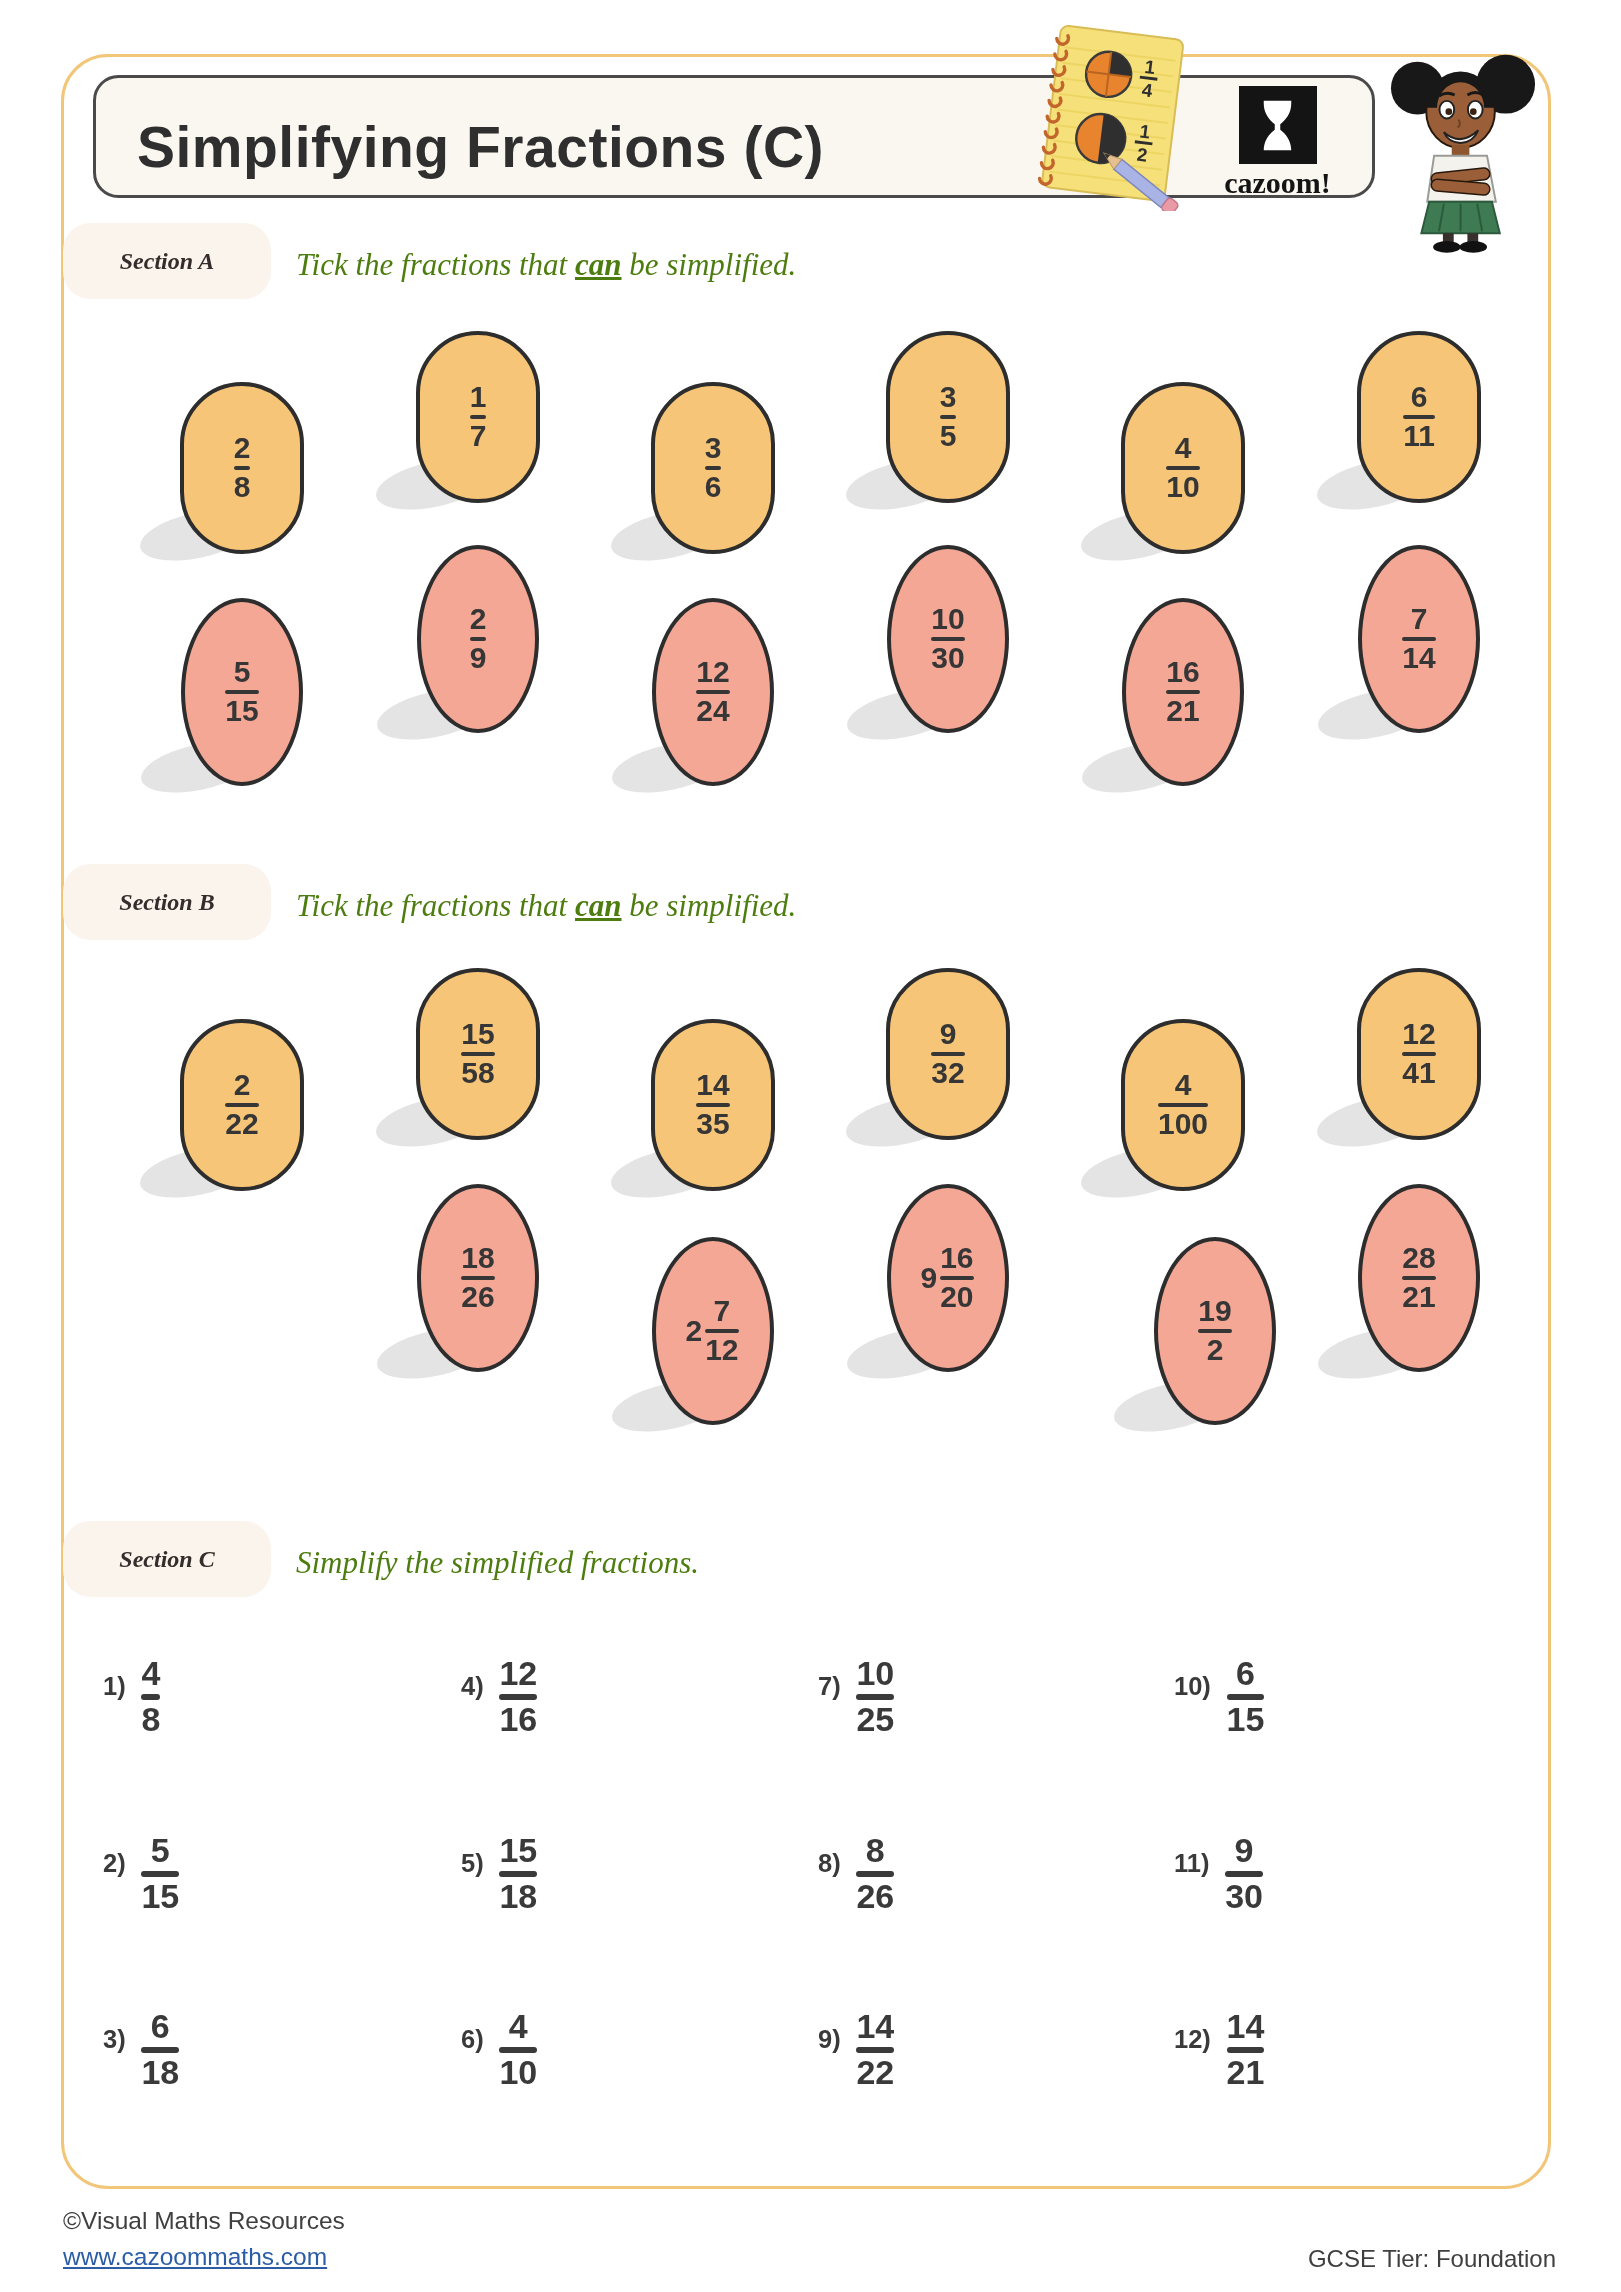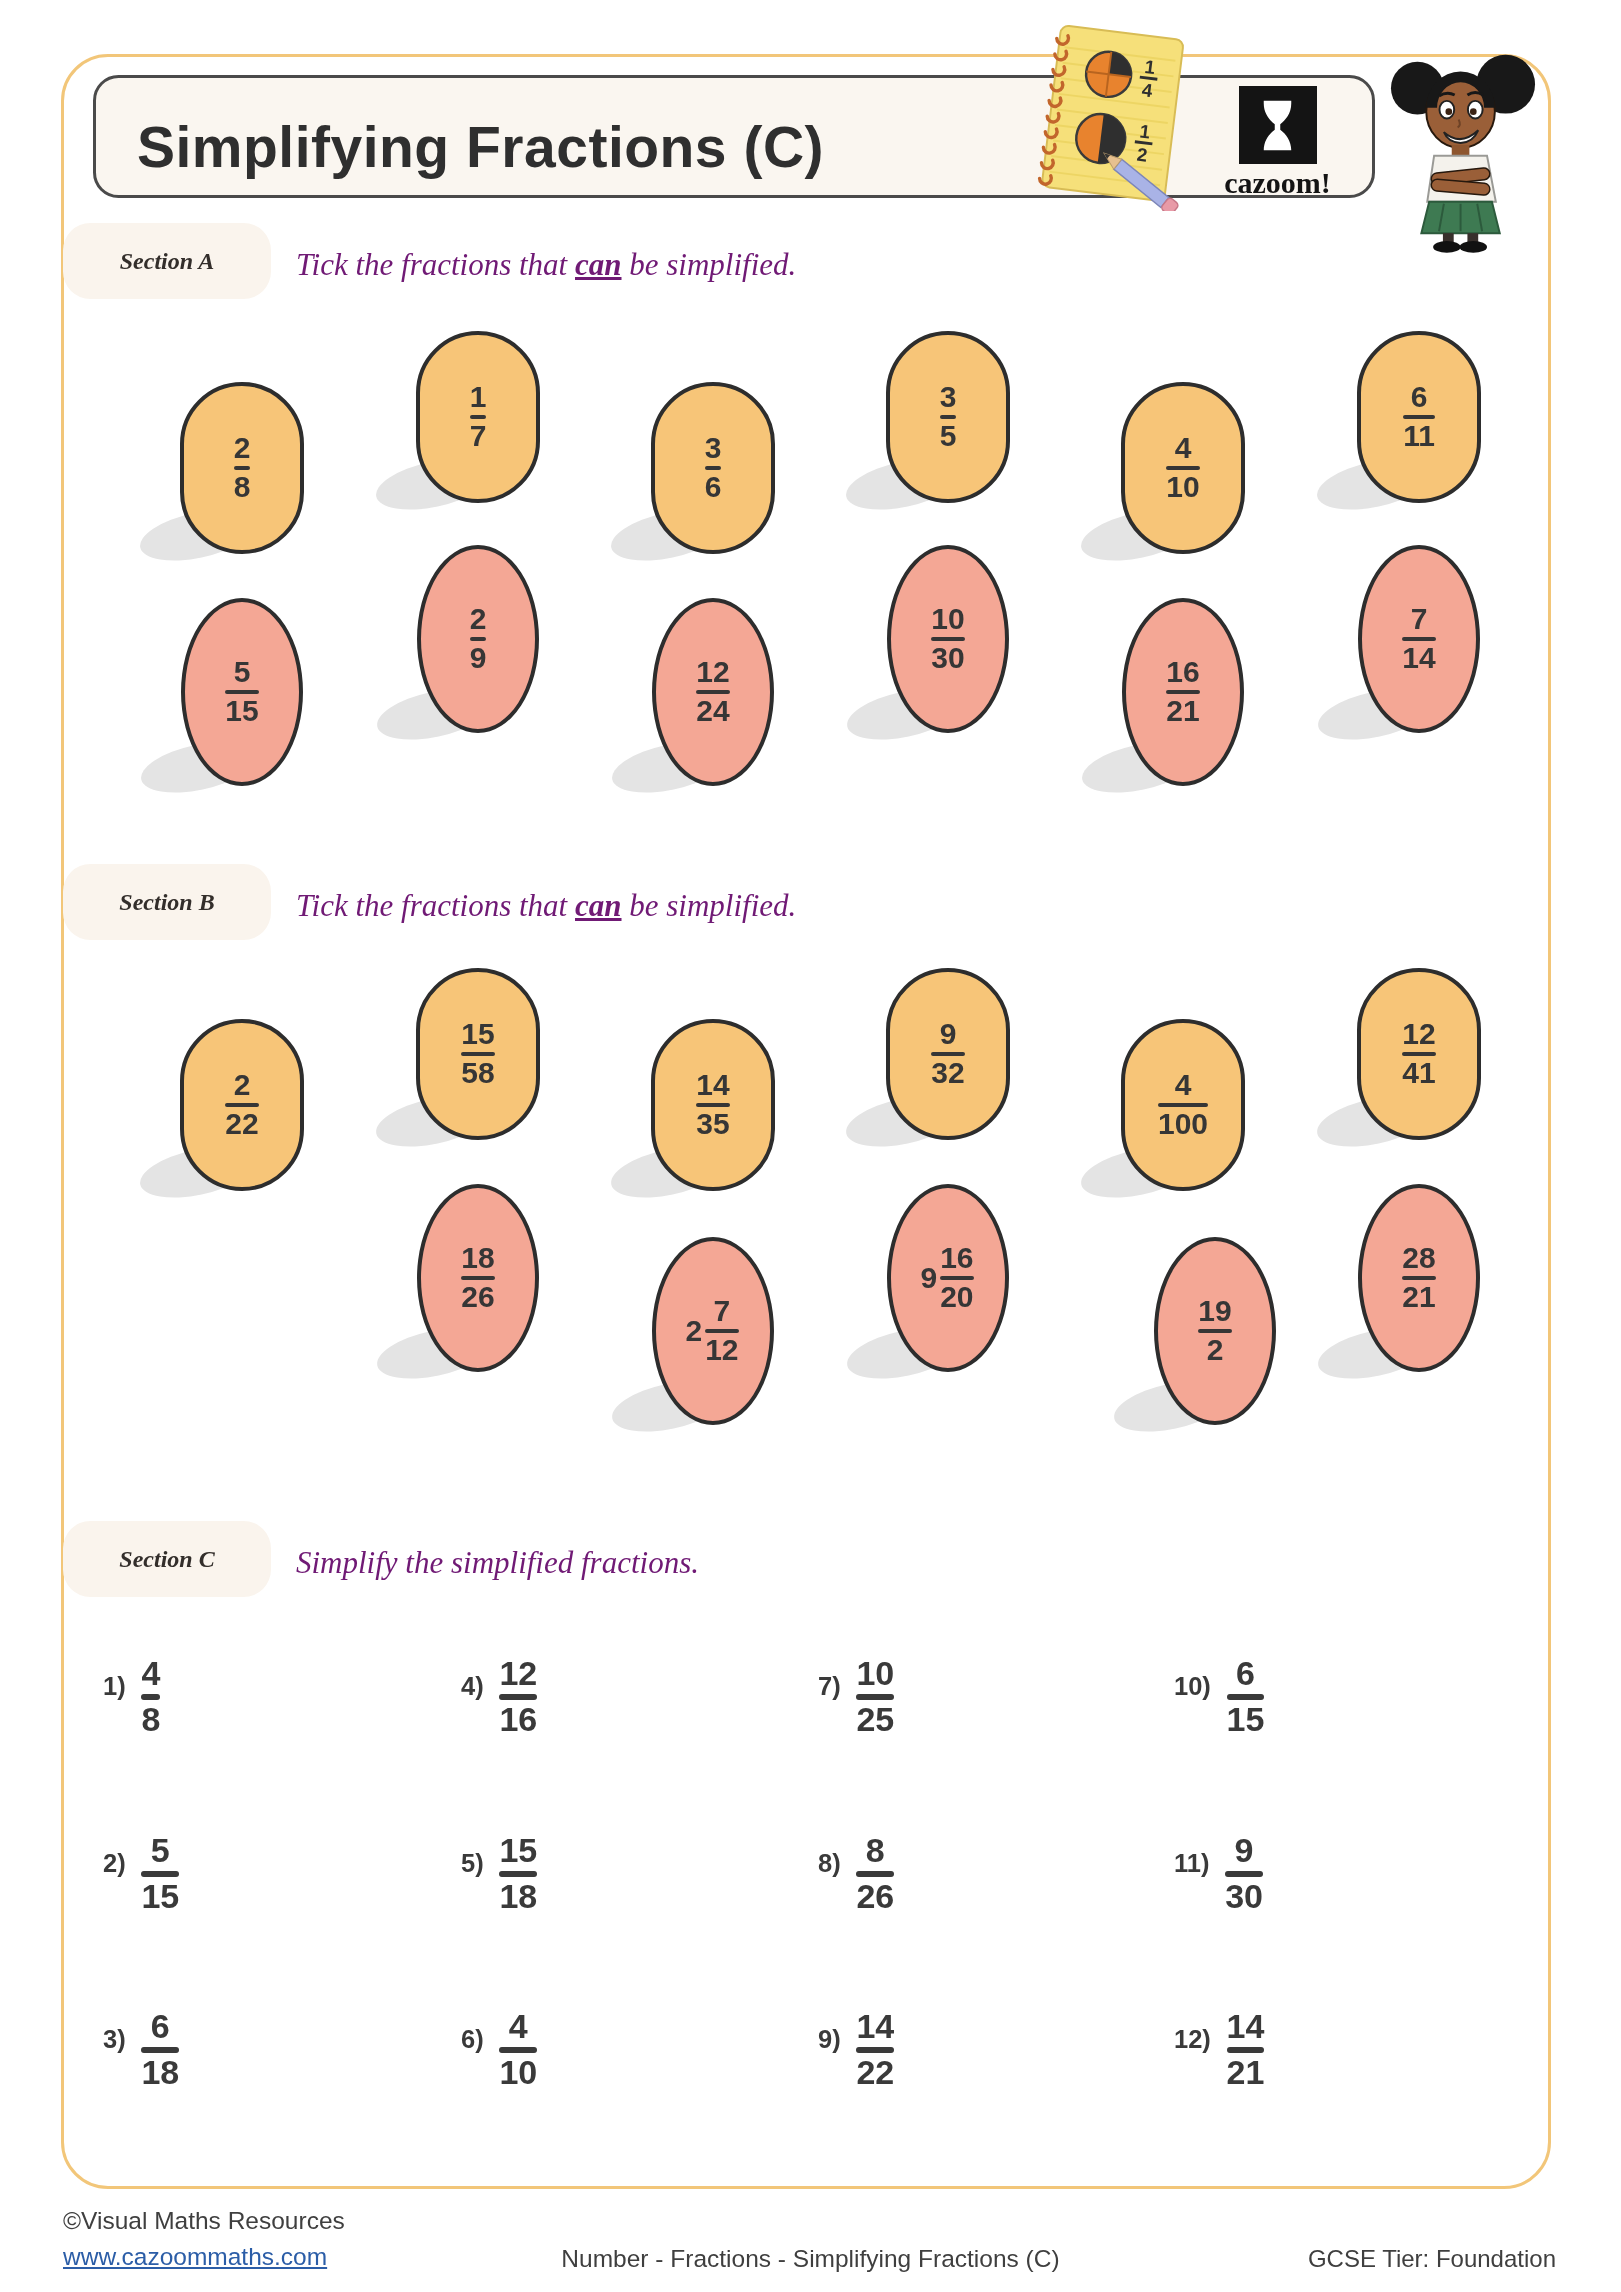--- a/index.html
+++ b/index.html
@@ -20,21 +20,21 @@
   .cazoom-square{width:78px;height:78px;background:#141414;margin:0 auto;display:flex;align-items:center;justify-content:center;}
   .cazoom-text{font-family:"Liberation Serif", serif;font-weight:bold;font-size:30px;color:#141414;margin-top:2px;}
 
   .notepad{position:absolute;left:1025px;top:19.6px;}
   .student{position:absolute;left:1390px;top:35px;}
 
   
   .badge{position:absolute;left:63px;width:208px;height:76px;background:#FAF4ED;border-radius:27.4px;
          display:flex;align-items:center;justify-content:center;}
   .badge span{font-family:"Liberation Serif", serif;font-style:italic;font-weight:bold;font-size:24px;color:#332E2B;}
-  .instr{position:absolute;left:296px;font-family:"Liberation Serif", serif;font-style:italic;font-size:31px;color:#701a75;}
+  .instr{position:absolute;left:296px;font-family:"Liberation Serif", serif;font-style:italic;font-size:31px;color:#4d7c0f;}
   .instr .emph{font-weight:bold;text-decoration:underline;}
 
   
   .pill{position:absolute;width:124px;height:172px;background:#F7C578;border:4.9px solid #2D2D2D;
         border-radius:63px;box-sizing:border-box;display:flex;align-items:center;justify-content:center;}
   .pill.pink{width:122px;height:188px;background:#F4A795;border-radius:50%;}
   .pill::after{content:"";position:absolute;z-index:-1;left:-45px;bottom:-7.8px;width:116px;height:45px;
                background:#E4E4E4;border-radius:50%;transform:rotate(-12deg);}
   .frac{display:flex;flex-direction:column;align-items:center;font-weight:bold;font-size:30px;
         color:#363636;line-height:1.02;padding:0 2px;}
@@ -437,16 +437,15 @@
       <span class="c-num">12)</span>
       <div class="cfrac">
         <span>14</span>
         <span class="fbar"></span>
         <span>21</span>
       </div>
     </div>
 
   <div class="f-copy">©Visual Maths Resources</div>
   <a class="f-web" href="#">www.cazoommaths.com</a>
-  <div class="f-crumb">Number - Fractions - Simplifying Fractions (C)</div>
   <div class="f-tier">GCSE Tier: Foundation</div>
 </div>
 
 
 </body></html>

